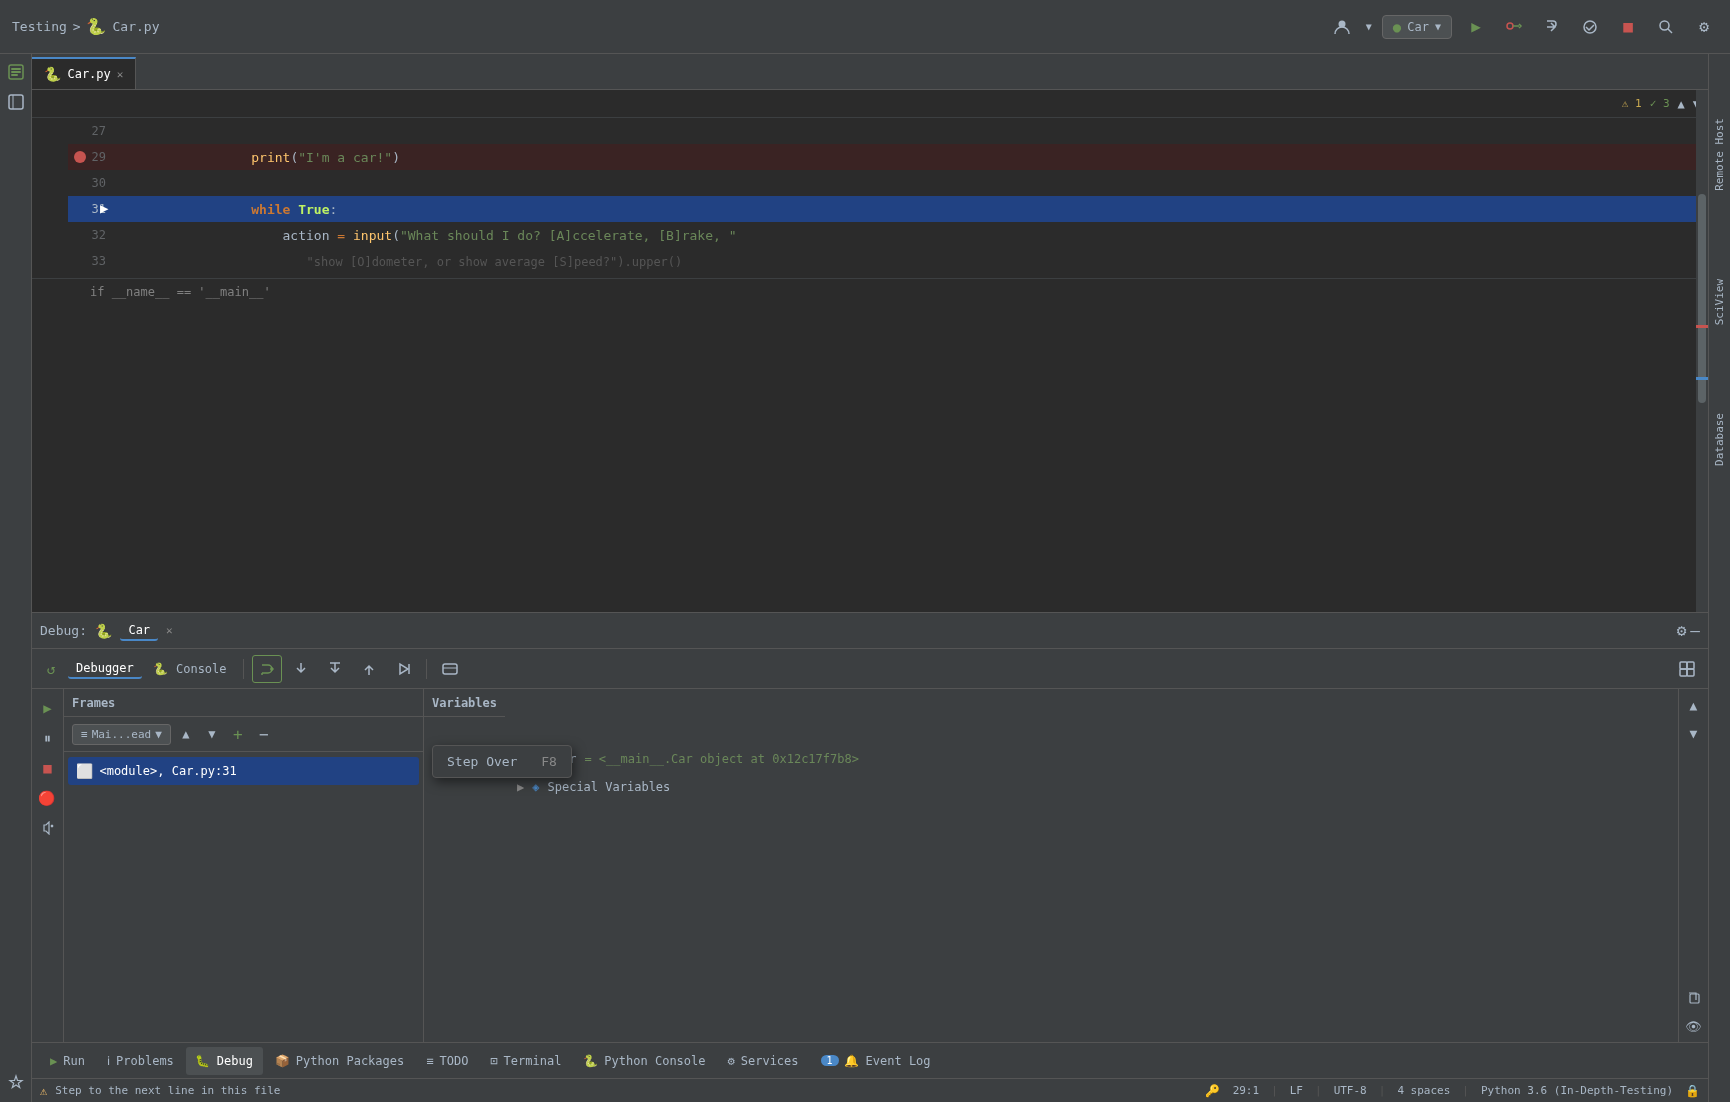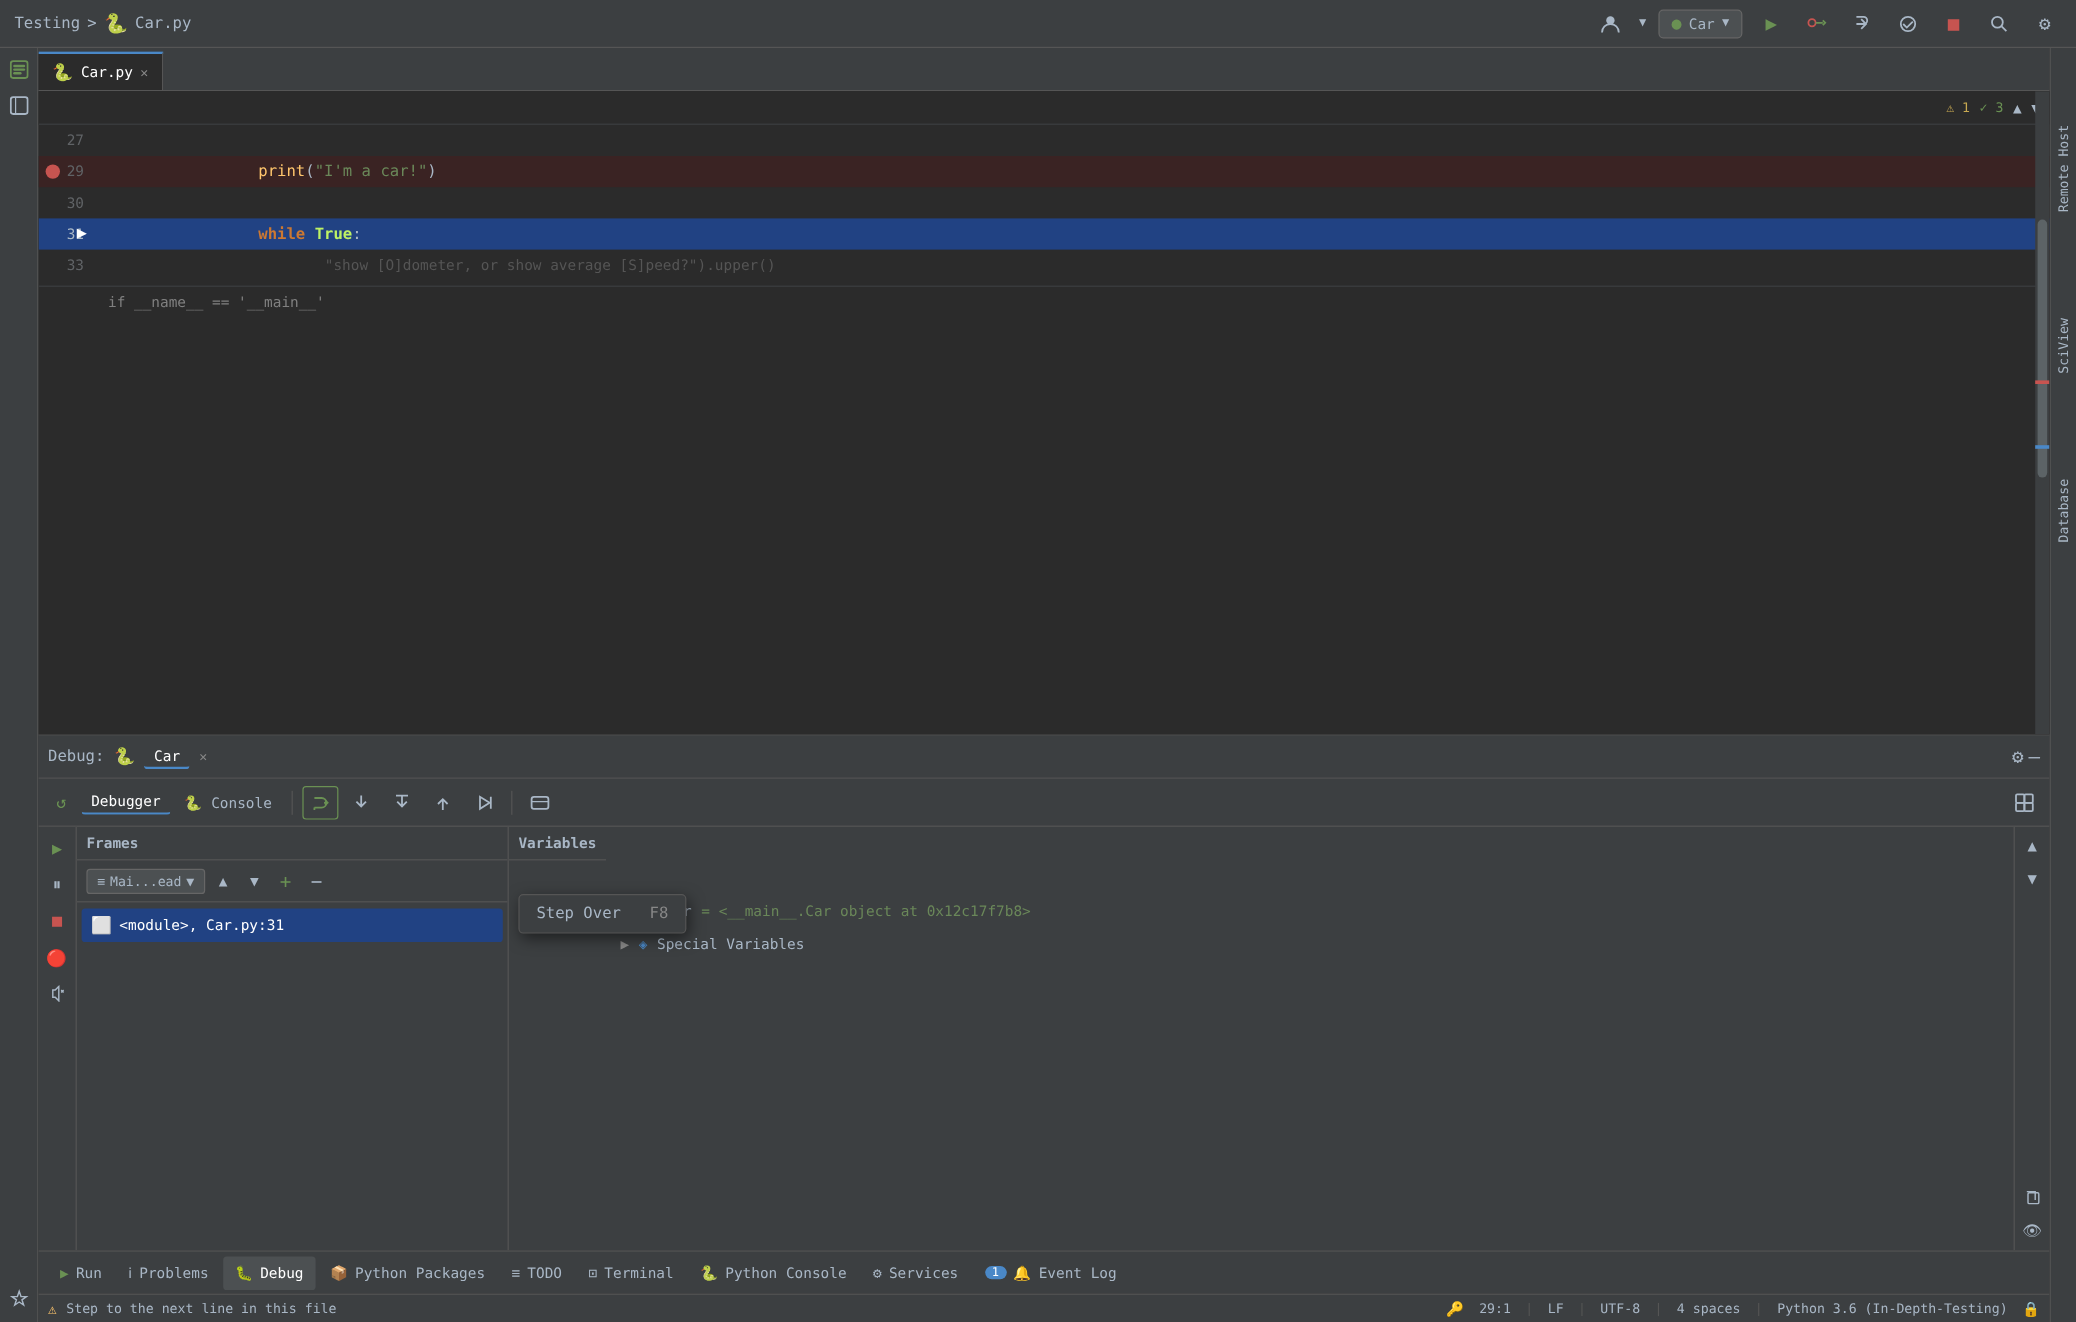--- a/index.html
+++ b/index.html
@@ -1,20 +1,20 @@
 <!DOCTYPE html>
 <html><head>
   <meta charset="utf-8">
   <style>
     * { box-sizing: border-box; margin: 0; padding: 0; }
     body { font-family: 'Menlo', 'Monaco', 'Consolas', monospace; font-size: 13px; background: #2b2b2b; color: #a9b7c6; width: 1730px; height: 1102px; overflow: hidden; display: flex; flex-direction: column; }
 
     
     .titlebar {
-      height: 40px;
+      height: 54px;
       background: #3c3f41;
       display: flex;
       align-items: center;
       padding: 0 12px;
       border-bottom: 1px solid #555;
       flex-shrink: 0;
     }
     .titlebar-breadcrumb {
       display: flex;
       align-items: center;
@@ -144,20 +144,21 @@
     .editor-checks { color: #6a9153; }
     .code-lines {
       display: flex;
       flex-direction: column;
     }
     .code-line {
       display: flex;
       align-items: center;
       height: 26px;
       position: relative;
+      margin-left: 36px;
     }
     .line-number {
       width: 50px;
       text-align: right;
       padding-right: 12px;
       color: #606366;
       font-size: 12px;
       flex-shrink: 0;
       user-select: none;
     }
@@ -639,20 +640,26 @@
         </div>
 
         <div class="code-line line-highlighted">
           <span class="line-number" style="color:#a9b7c6;">31</span>
           <span style="position:absolute; left:32px; color:#fff; font-size:14px; top:4px;">▶</span>
           <span class="line-content">
             <span style="color:#a9b7c6;">    </span><span style="color:#cc7832; font-weight:bold;">while</span><span style="color:#a9b7c6;"> </span><span style="color:#bef264; font-weight:bold;">True</span><span style="color:#a9b7c6;">:</span>
           </span>
         </div>
 
+        <div class="code-line">
+          <span class="line-number">32</span>
+          <span class="line-content">
+            <span style="color:#a9b7c6;">        action </span><span style="color:#cc7832;">=</span><span style="color:#a9b7c6;"> </span><span style="color:#ffc66d;">input</span><span style="color:#a9b7c6;">(</span><span style="color:#6a8759;">"What should I do? [A]ccelerate, [B]rake, "</span>
+          </span>
+        </div>
 
         <div class="code-line">
           <span class="line-number">33</span>
           <span class="line-content">
             <span style="color:#555; font-size:12px;">            "show [O]dometer, or show average [S]peed?").upper()</span>
           </span>
         </div>
       </div>
 
       <div style="display:flex; align-items:center; height:26px; padding-left:0; border-top:1px solid #3c3f41; margin-top:4px;">

